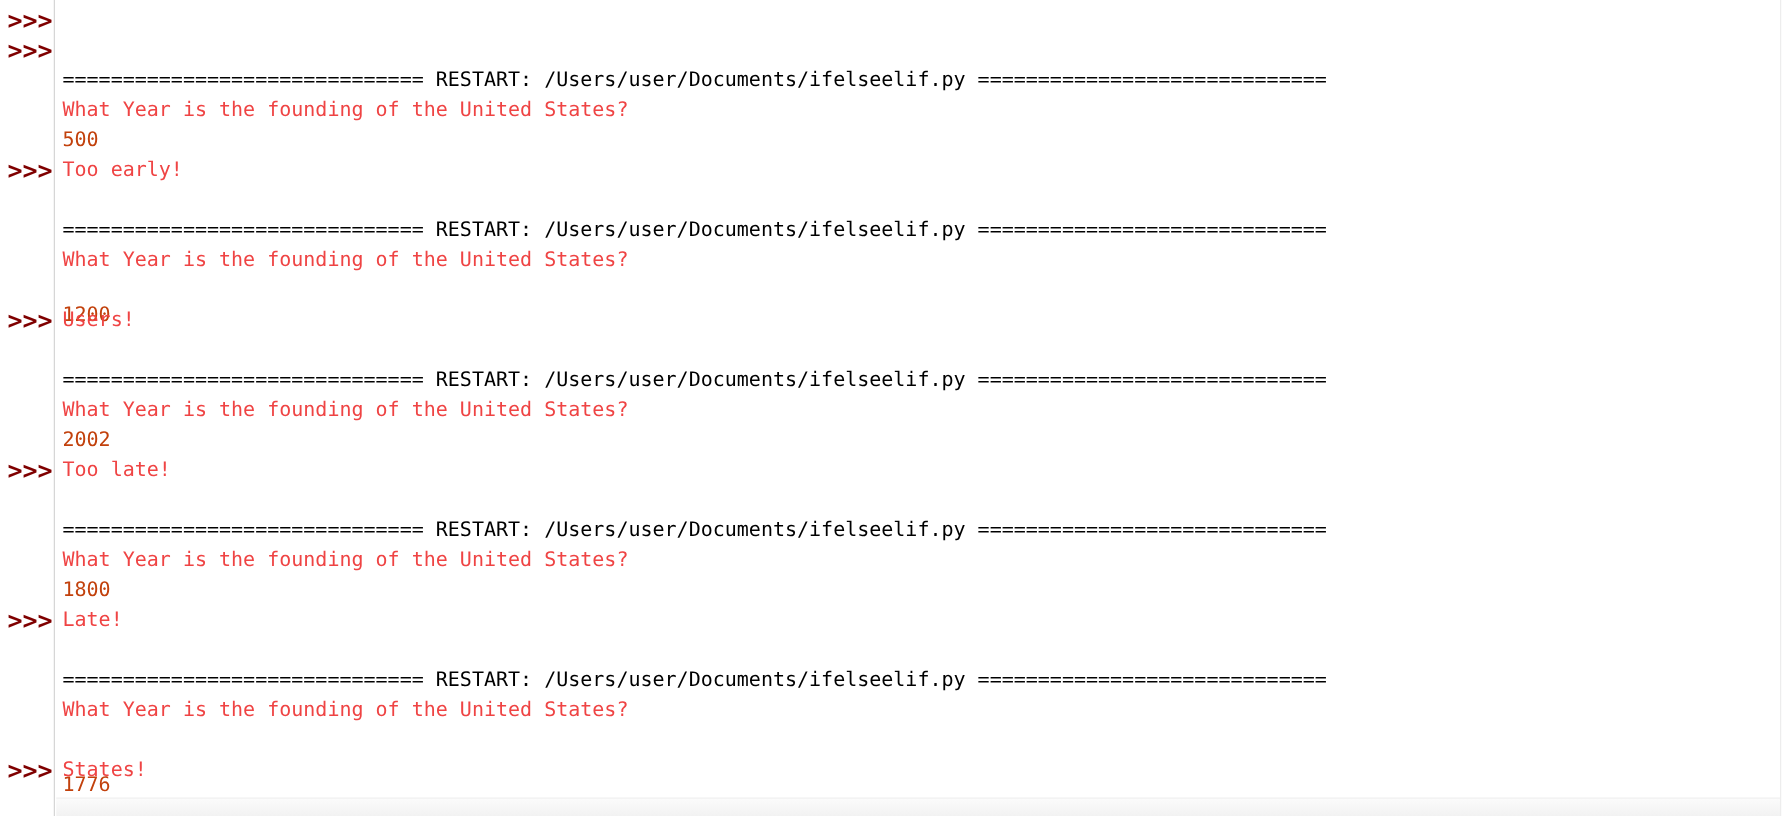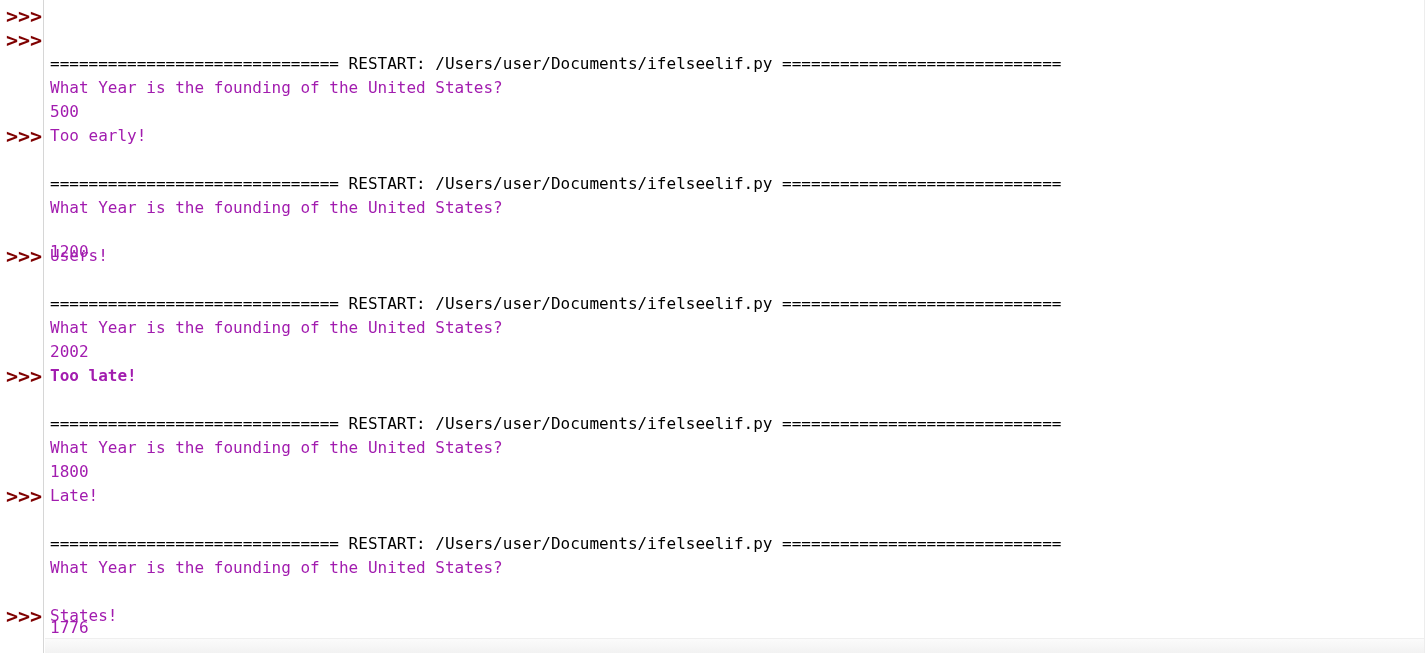--- a/index.html
+++ b/index.html
@@ -65,22 +65,22 @@
     left: 6px;
     height: 24px;
     line-height: 24px;
     font-size: 20px;
     font-weight: bold;
     white-space: pre;
     color: #7f0000;
     font-family: "DejaVu Sans Mono", "Liberation Mono", monospace;
   }
 
-  .out-blue   { color: #a21caf; }
-  .out-black  { color: #a21caf; }
+  .out-blue   { color: #ef4444; }
+  .out-black  { color: #c2410c; }
   .restart    { color: #000000; }
 
   
   #bottom-strip {
     position: absolute;
     left: 45px;
     bottom: 0;
     width: 1383px;
     height: 14px;
     background: linear-gradient(#fbfbfb, #f2f2f2);
@@ -118,21 +118,21 @@
       <div class="line out-blue" style="top: 76px;">What Year is the founding of the United States?</div>
       <div class="line out-black" style="top: 100px;">500</div>
       <div class="line out-blue" style="top: 124px;">Too early!</div>
       <div class="line restart" style="top: 172px;">============================== RESTART: /Users/user/Documents/ifelseelif.py =============================</div>
       <div class="line out-blue" style="top: 196px;">What Year is the founding of the United States?</div>
       <div class="line out-black" style="top: 220px; margin-top: 20px;">1200</div>
       <div class="line out-blue" style="top: 244px;">Users!</div>
       <div class="line restart" style="top: 292px;">============================== RESTART: /Users/user/Documents/ifelseelif.py =============================</div>
       <div class="line out-blue" style="top: 316px;">What Year is the founding of the United States?</div>
       <div class="line out-black" style="top: 340px;">2002</div>
-      <div class="line out-blue" style="top: 364px; font-weight: bold;">Too late!</div>
+      <div class="line out-blue" style="top: 364px;">Too late!</div>
       <div class="line restart" style="top: 412px;">============================== RESTART: /Users/user/Documents/ifelseelif.py =============================</div>
       <div class="line out-blue" style="top: 436px;">What Year is the founding of the United States?</div>
       <div class="line out-black" style="top: 460px;">1800</div>
       <div class="line out-blue" style="top: 484px;">Late!</div>
       <div class="line restart" style="top: 532px;">============================== RESTART: /Users/user/Documents/ifelseelif.py =============================</div>
       <div class="line out-blue" style="top: 556px;">What Year is the founding of the United States?</div>
       <div class="line out-black" style="top: 580px; margin-top: 36px;">1776</div>
       <div class="line out-blue" style="top: 604px;">States!</div>
     </div>
 

